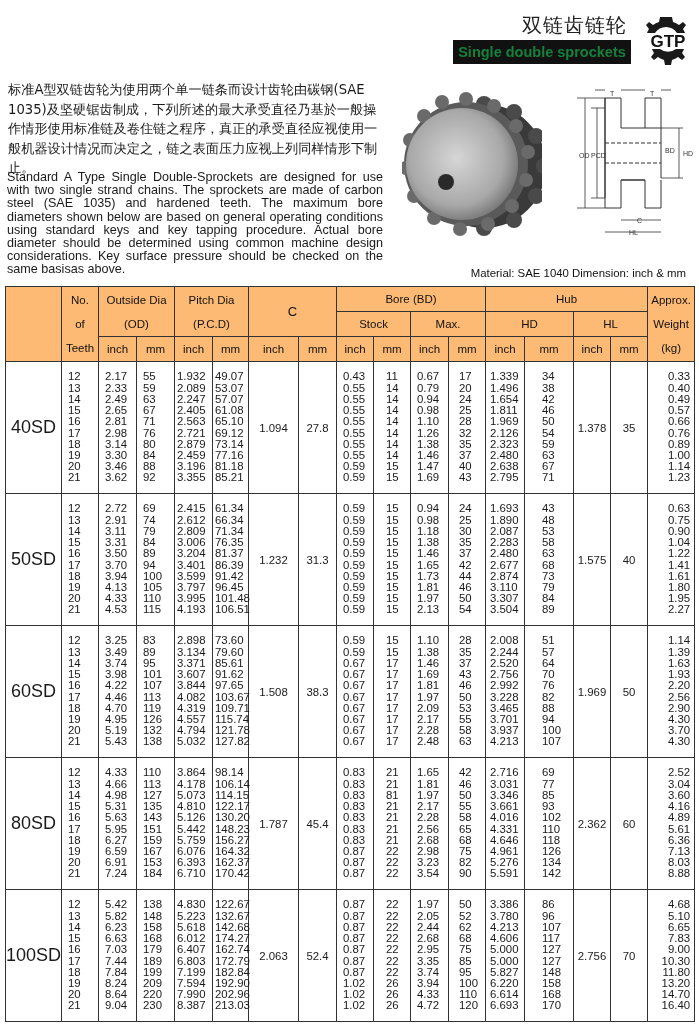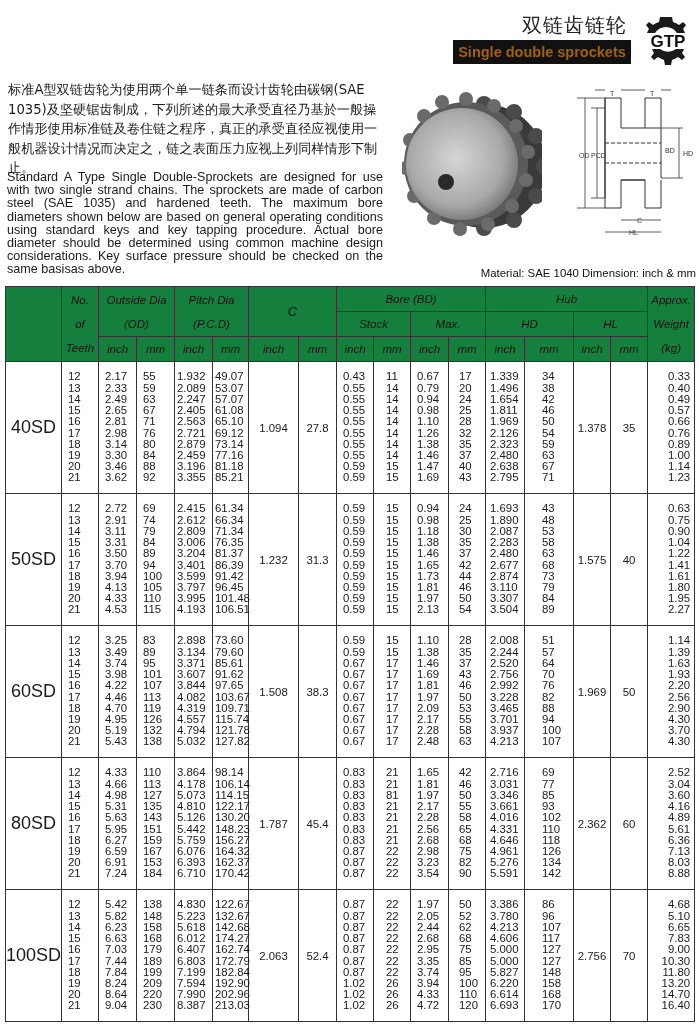--- a/index.html
+++ b/index.html
@@ -1,27 +1,27 @@
 <!DOCTYPE html>
 <html><head>
 <meta charset="utf-8">
 <style>
   html, body { margin: 0; padding: 0; background: #ffffff; }
   body { width: 699px; height: 1025px; position: relative; overflow: hidden; font-family: "Liberation Sans", sans-serif; color: #1a1a1a; }
   .title-cn { position: absolute; right: 72px; top: 12px; font-size: 20px; font-family: "DejaVu Sans", sans-serif; letter-spacing: 1px; color: #222; }
-  .title-en { position: absolute; left: 453px; top: 40px; width: 178px; height: 24px; background: #111; color: #a16207; font-weight: bold; font-size: 14.5px; line-height: 24px; text-align: center; font-family: "Liberation Sans", sans-serif; }
+  .title-en { position: absolute; left: 453px; top: 40px; width: 178px; height: 24px; background: #111; color: #15803d; font-weight: bold; font-size: 14.5px; line-height: 24px; text-align: center; font-family: "Liberation Sans", sans-serif; }
   .logo { position: absolute; left: 640px; top: 14px; width: 56px; height: 52px; }
   .intro-cn { position: absolute; left: 8px; top: 80px; width: 378px; font-size: 13.2px; line-height: 19.6px; font-family: "DejaVu Sans", sans-serif; color: #1a1a1a; }
   .intro-en { position: absolute; left: 7px; top: 171px; width: 376px; font-size: 12.6px; line-height: 13.2px; text-align: justify; color: #1a1a1a; }
   .photo { position: absolute; left: 402px; top: 84px; width: 140px; height: 158px; }
   .diagram { position: absolute; left: 555px; top: 88px; width: 142px; height: 160px; }
-  .material { position: absolute; right: 3px; top: 267px; font-size: 11.4px; color: #111; }
+  .material { position: absolute; right: 13px; top: 267px; font-size: 11.4px; color: #111; }
   table.spec { position: absolute; left: 5px; top: 286px; border-collapse: collapse; table-layout: fixed; width: 689px; font-size: 11px; }
   table.spec td, table.spec th { border: 1.4px solid #333; padding: 0; text-align: center; vertical-align: middle; font-weight: normal; }
-  table.spec thead th { background: #15803d; height: 24px; font-size: 11.5px; color: #111; font-style: italic; }
+  table.spec thead th { background: #fdba74; height: 24px; font-size: 11.5px; color: #111; }
   table.spec tbody td { background: #ffffff; height: 131px; }
   .grp-label { font-weight: bold; font-size: 18px; }
   .stack { line-height: 11.2px; font-size: 11.4px; }
   .stack div { white-space: nowrap; }
   .ta-left .stack { text-align: left; padding-left: 6px; }
   .ta-right .stack { text-align: right; padding-right: 4px; }
   .single { font-size: 11.4px; }
 </style>
 </head>
 <body>

